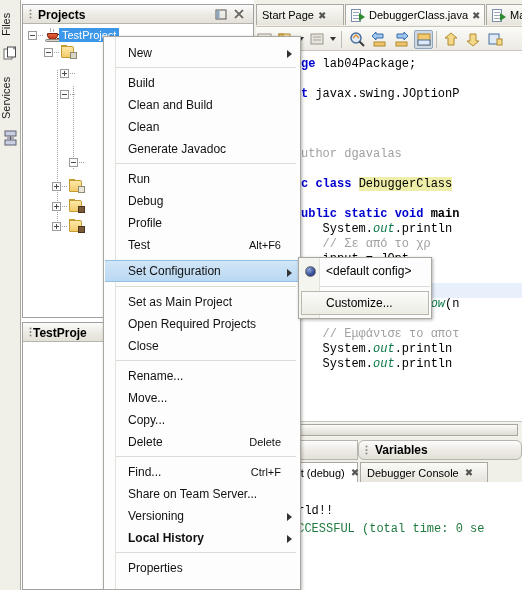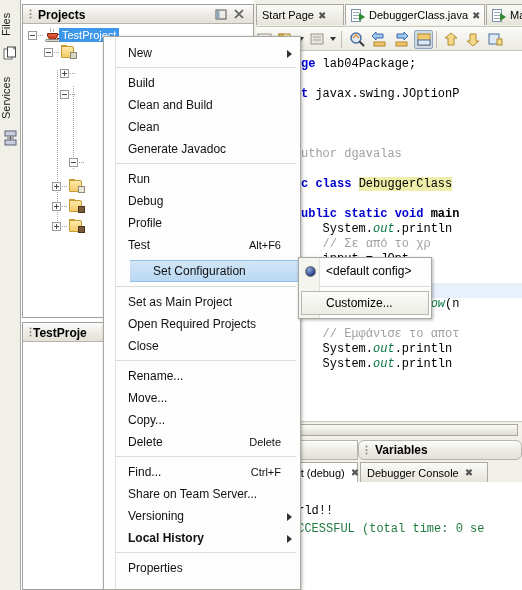--- a/index.html
+++ b/index.html
@@ -310,21 +310,21 @@
   .mi .lbl { position: absolute; left: 23px; white-space: nowrap; }
   .mi .acc { position: absolute; right: 20px; white-space: nowrap; font-size: 11px; }
   .mi .arr {
     position: absolute; right: 9px; top: 8px;
     width: 0; height: 0;
     border-top: 4px solid transparent; border-bottom: 4px solid transparent;
     border-left: 5px solid #333;
   }
   .mi.hover {
     background: linear-gradient(to bottom,#d2e6f7,#b9d8f2);
-    border-top: 1px solid #93c0e4; border-bottom: 1px solid #93c0e4; margin-left: 25px;
+    border-top: 1px solid #93c0e4; border-bottom: 1px solid #93c0e4;
   }
   .msep {
     position: absolute; left: 12px; width: 180px; height: 1px; background: #dcdcd6;
   }
 
   
   #submenu {
     left: 298px; top: 257px; width: 134px; height: 62px;
     background: #fdfdfd;
     border: 1px solid #a8a8a0;

